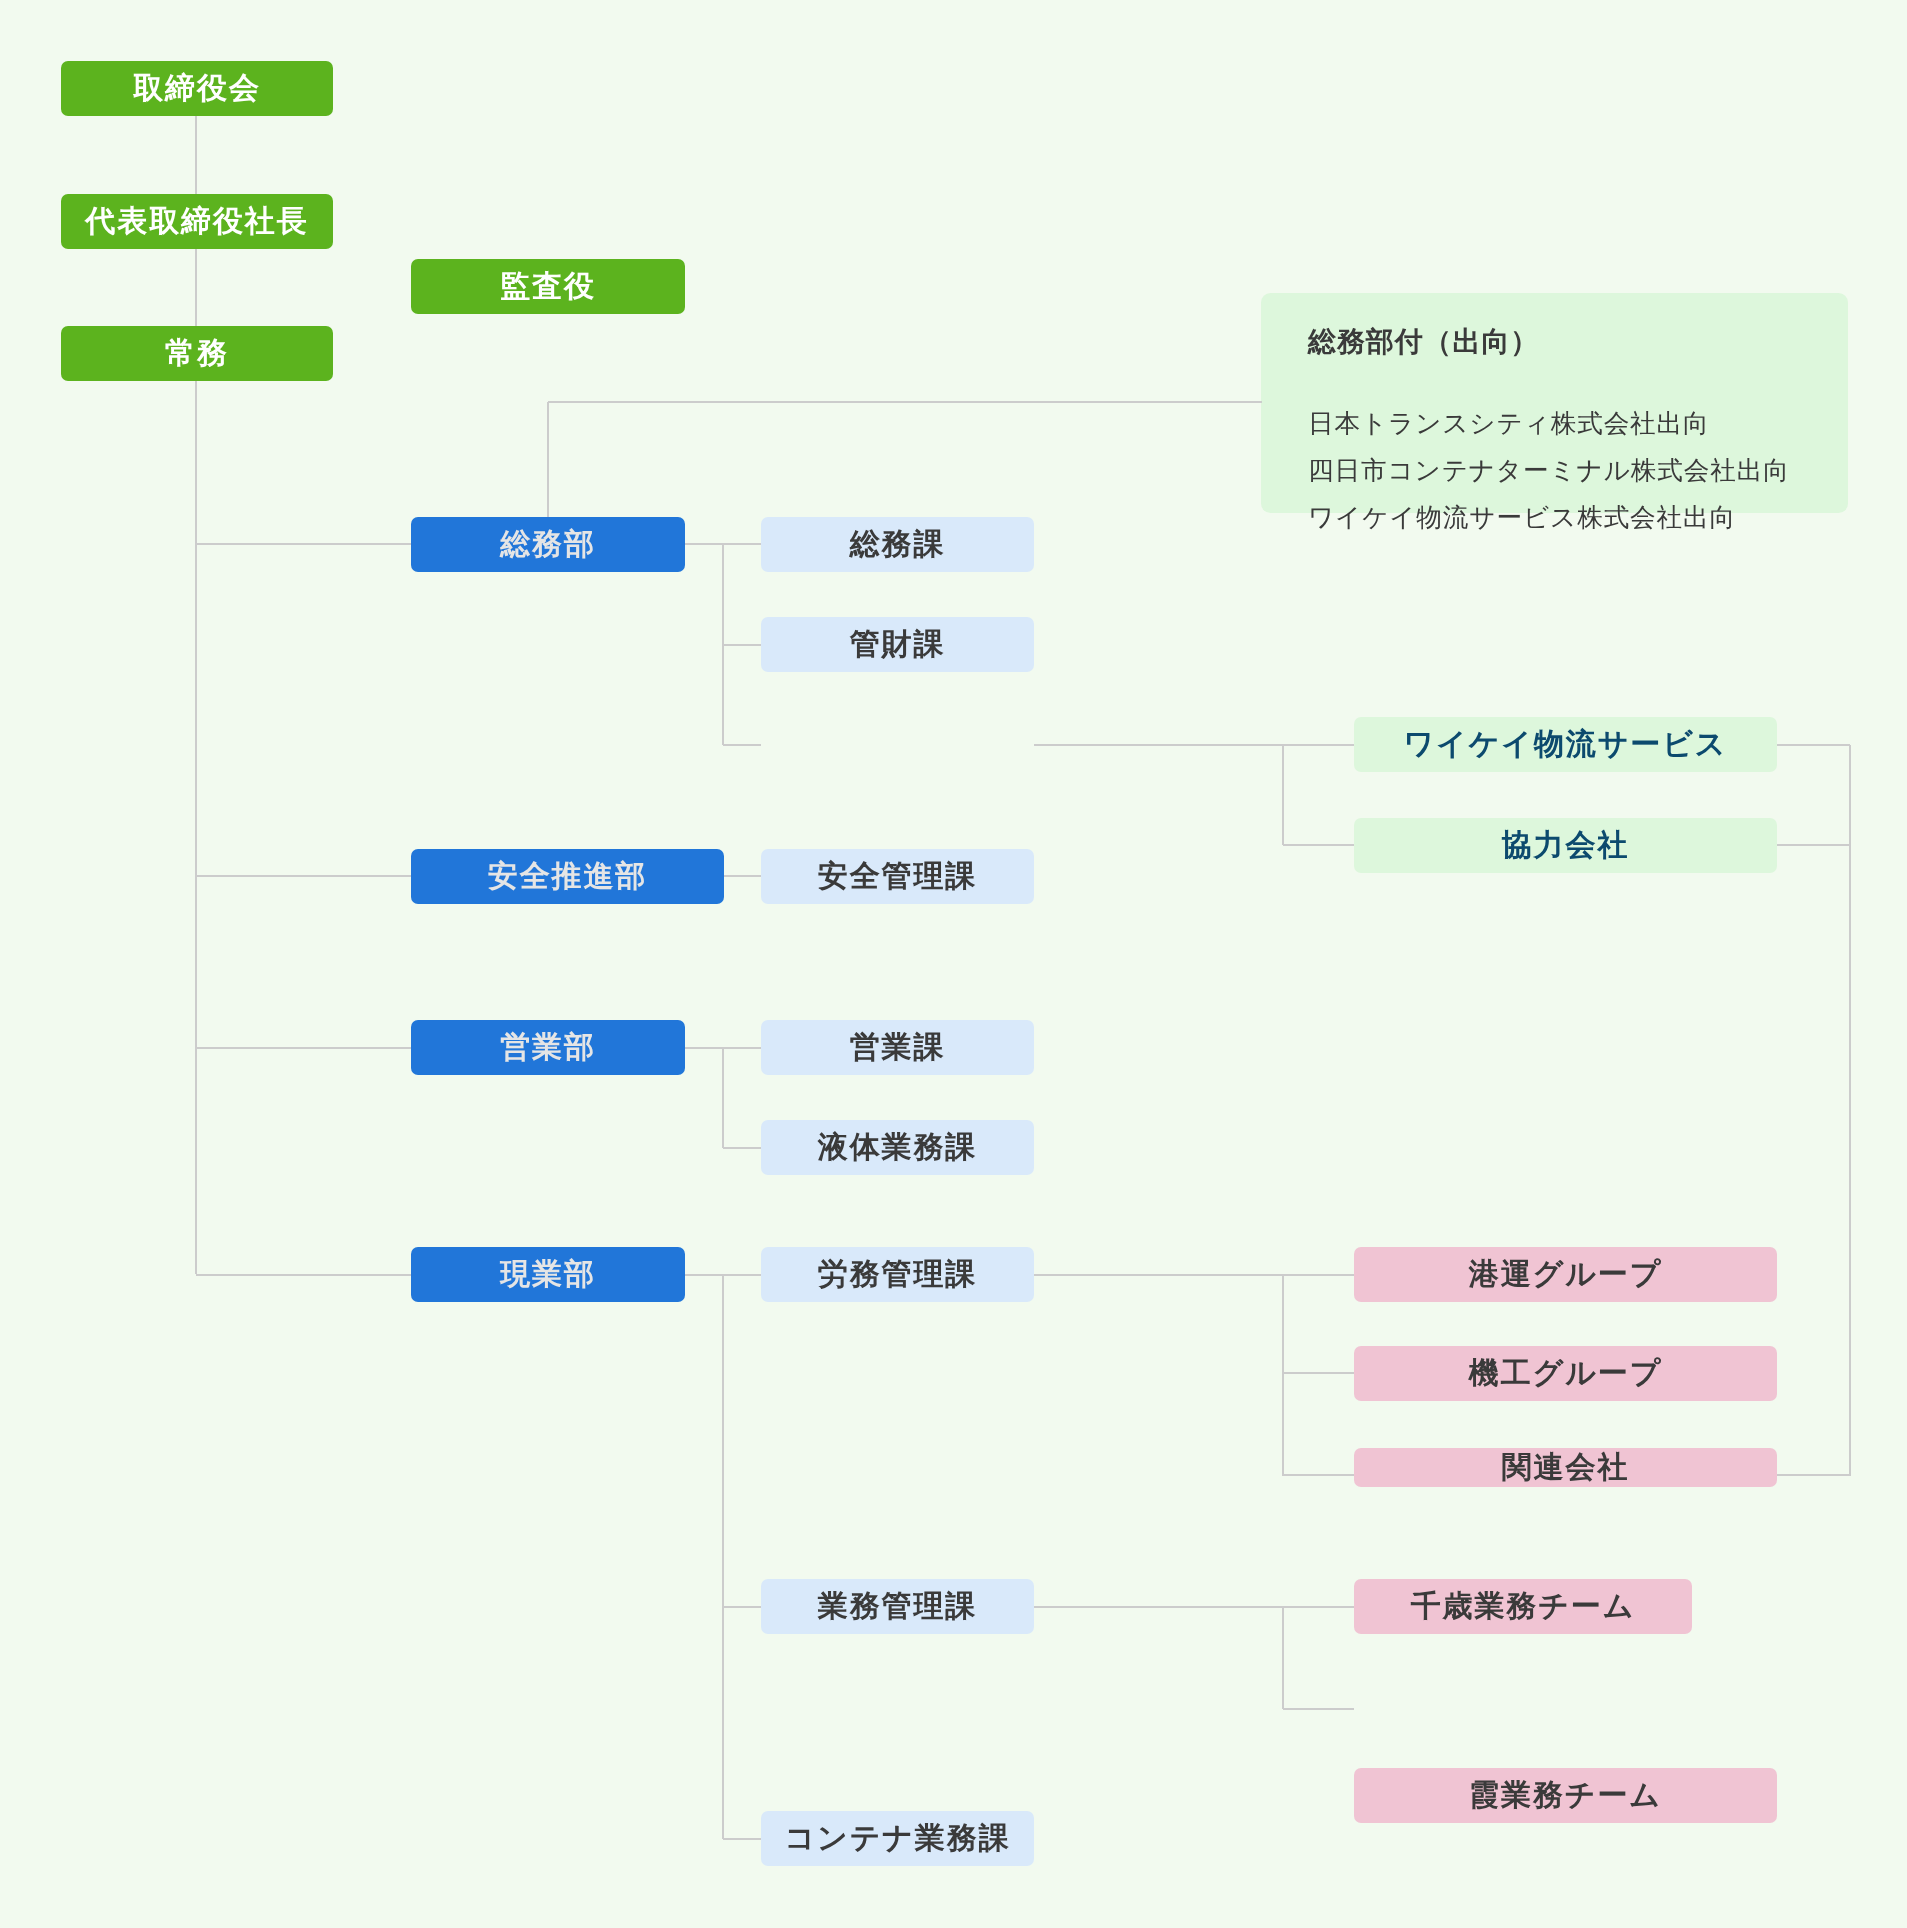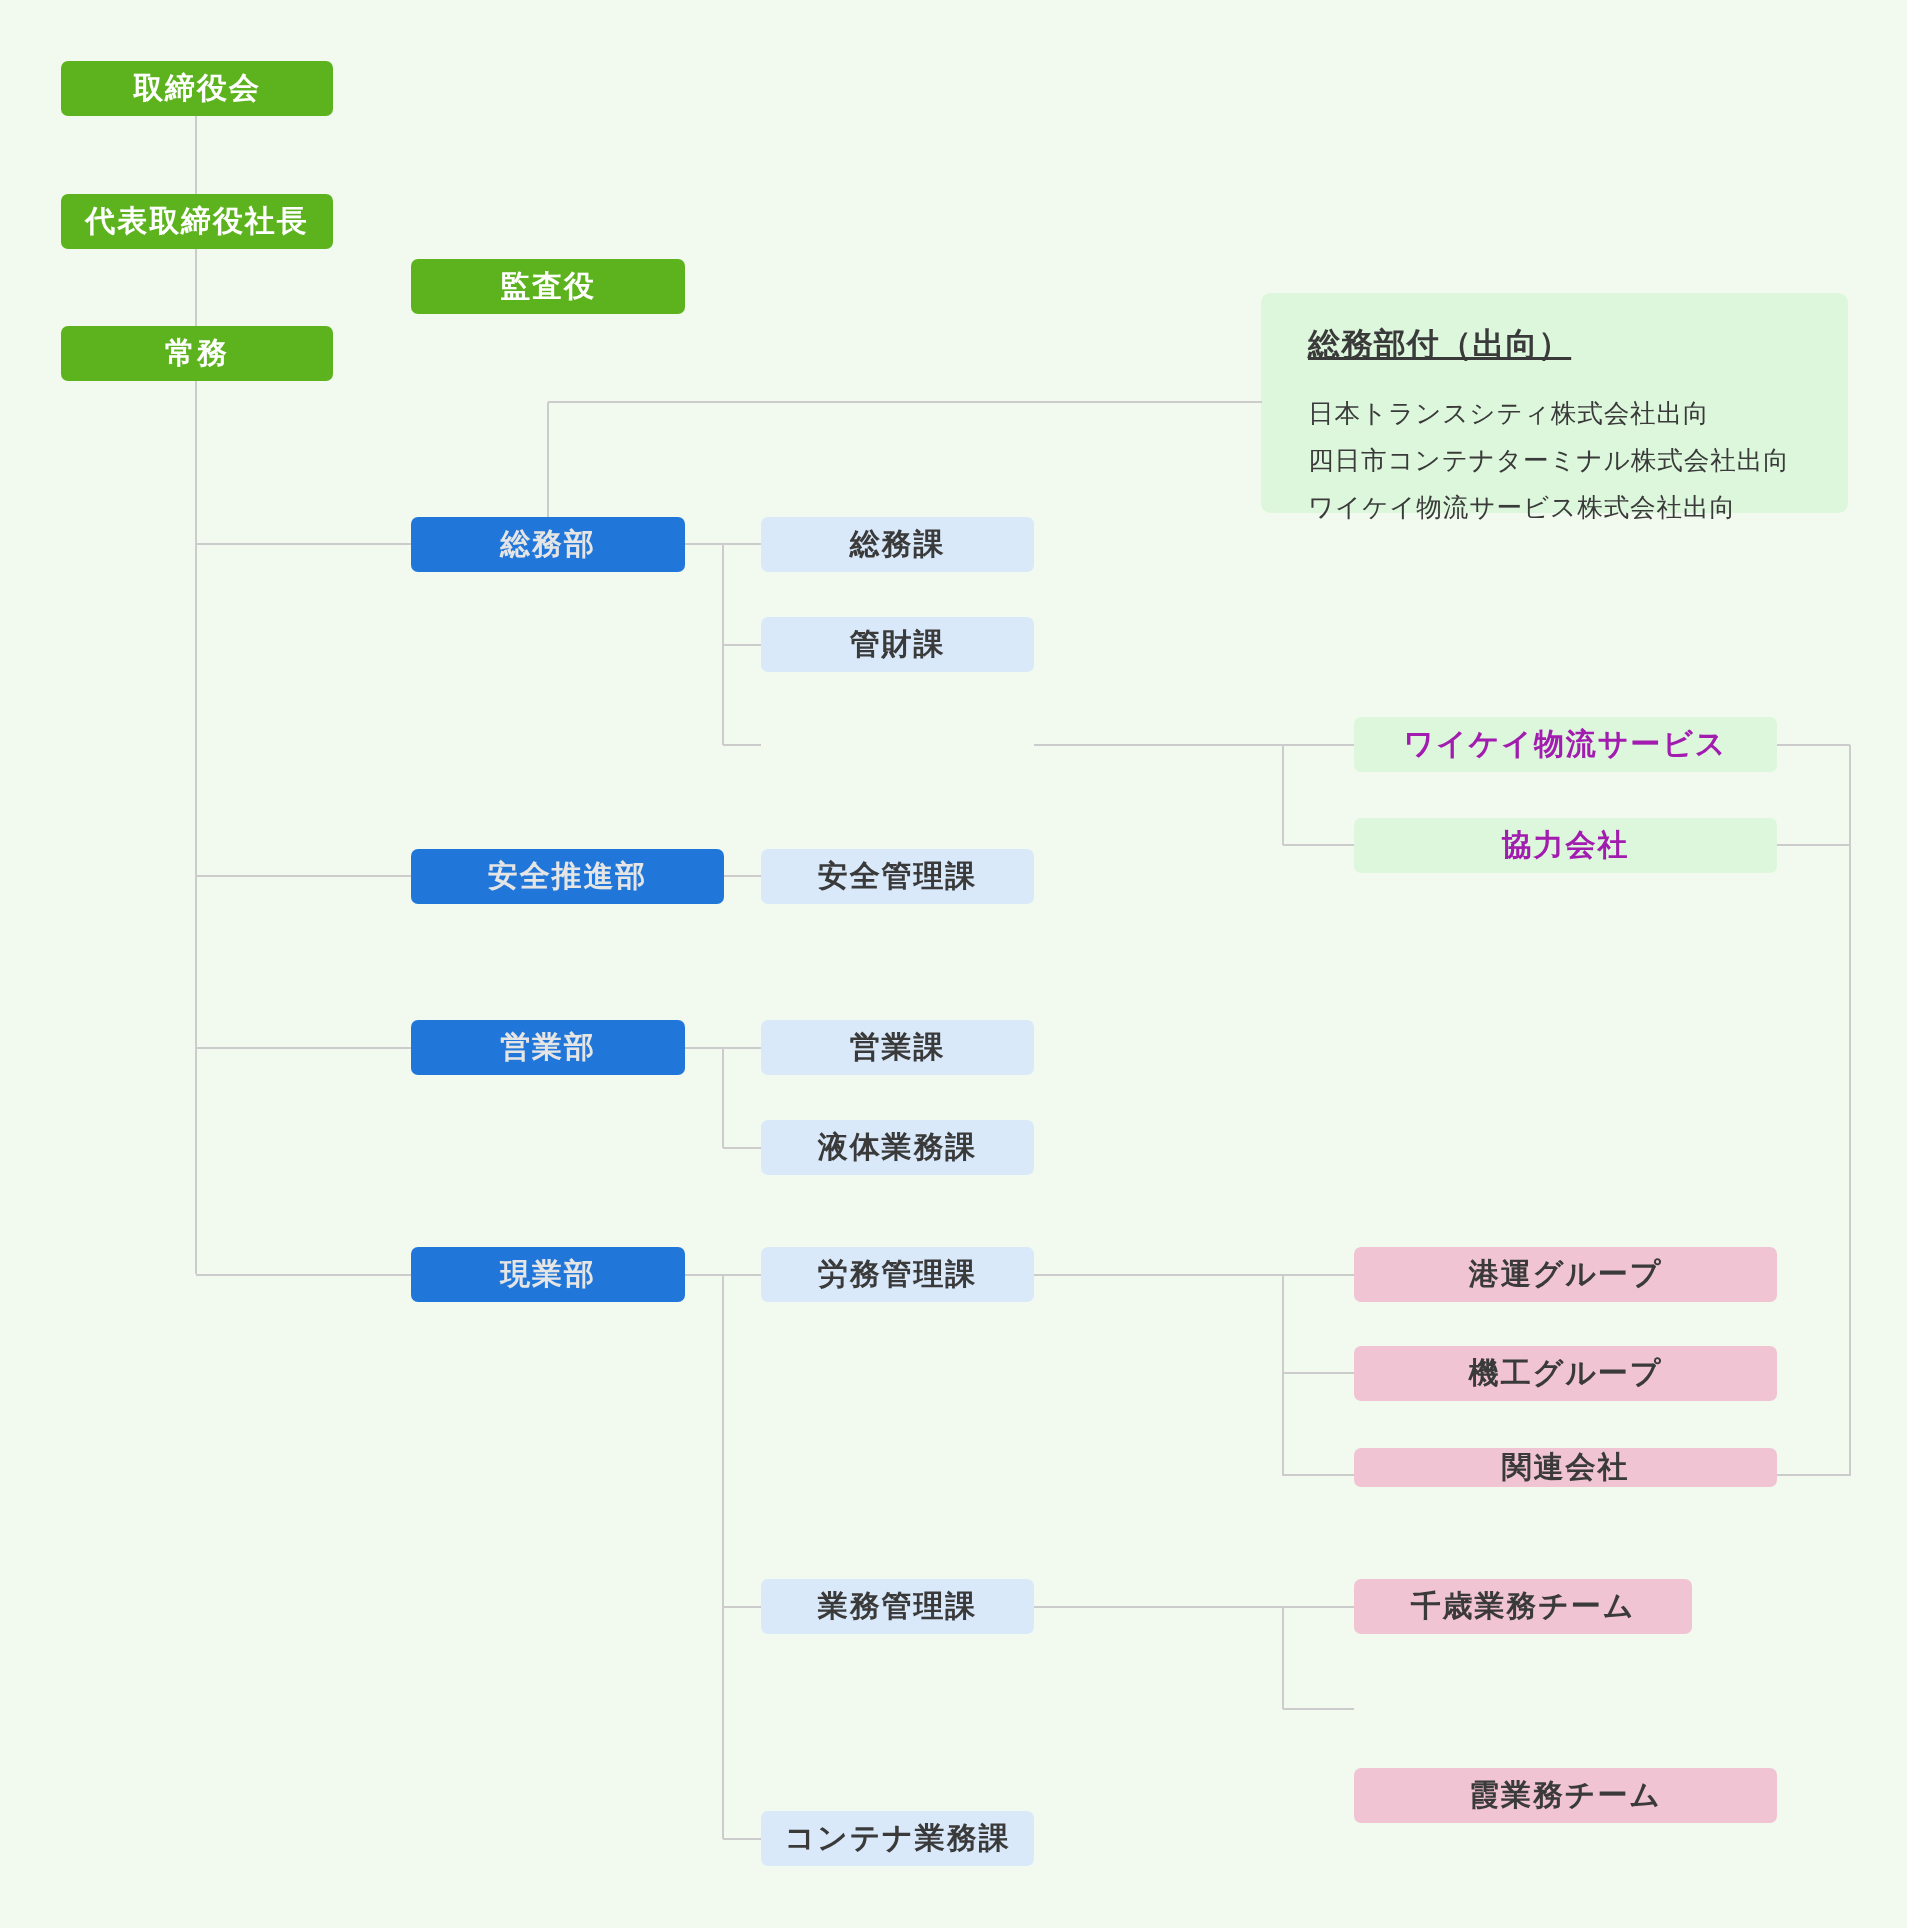--- a/index.html
+++ b/index.html
@@ -24,44 +24,43 @@
     border-radius: 7px;
     font-size: 30px;
     font-weight: 700;
     letter-spacing: 1.9px;
     white-space: nowrap;
     box-sizing: border-box;
   }
   .node.green      { background: #5cb31e; color: #ffffff; }
   .node.blue       { background: #2176d9; color: #e5e5e5; }
   .node.lightblue  { background: #d9e9fa; color: #3a3a3a; }
-  .node.lightgreen { background: #ddf7dc; color: #a21caf; }
+  .node.lightgreen { background: #ddf7dc; color: #0c4a6e; }
   .node.pink       { background: #f0c4d3; color: #3a3a3a; }
   .line {
     position: absolute;
     background: #cccccc;
   }
   .note {
     position: absolute;
     left: 1261px;
     top: 293px;
     width: 587px;
     height: 220px;
     background: #ddf7dc;
     border-radius: 9.5px;
     box-sizing: border-box;
     padding: 30px 28px 0 47px;
     color: #3a3a3a;
   }
   .note-title {
-    font-size: 32px;
+    font-size: 28px;
     font-weight: 700;
     letter-spacing: 0.9px;
-    margin-bottom: 23px;
-    text-decoration: underline;
+    margin-bottom: 39px;
   }
   .note-line {
     font-size: 25.6px;
     font-weight: 400;
     letter-spacing: 0.9px;
     line-height: 47px;
   }
 </style>
 </head>
 <body>

